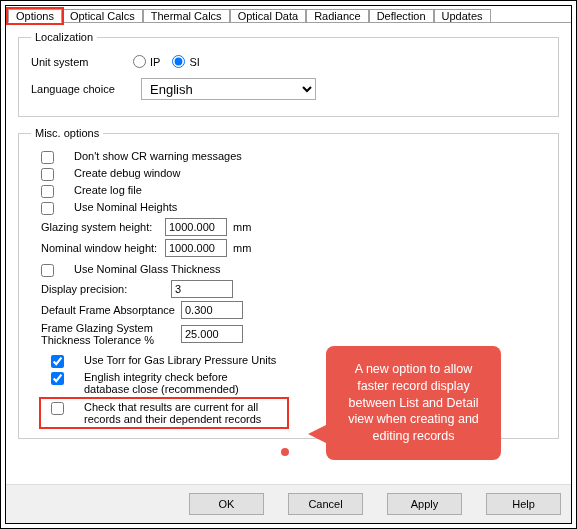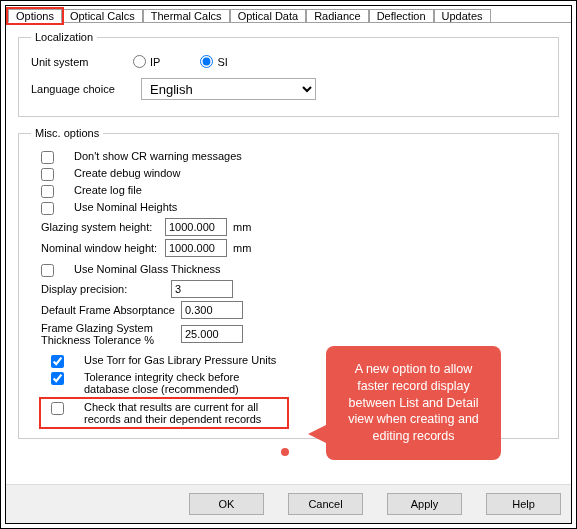--- a/index.html
+++ b/index.html
@@ -62,21 +62,21 @@
       font-size: 11px;
     }
     .row {
       display: flex;
       align-items: center;
       margin: 4px 0;
     }
     .label-col {
       width: 130px;
     }
-    .radio-group { display: flex; gap: 40px; margin-left: 10px; }
+    .radio-group { display: flex; gap: 12px; margin-left: 10px; }
     .radio-item { display: flex; align-items: center; gap: 4px; }
     input[type="radio"] { margin: 0; }
     select {
       width: 175px;
       height: 22px;
       border: 1px solid #adadad;
       background: #fff;
       font-size: 13px;
       padding-left: 4px;
     }
@@ -246,21 +246,21 @@
         <span class="num-label2" style="width:118px">Frame Glazing System Thickness Tolerance %</span>
         <input class="num" style="margin-left: 22px;" value="25.000">
       </div>
 
       <label class="check-row" style="margin-top:8px;padding-left:20px">
         <input type="checkbox" checked="" style="">
           <span class="check-label">Use Torr for Gas Library Pressure Units</span>
       </label>
       <label class="check-row" style="padding-left:20px">
         <input type="checkbox" checked="" style="">
-          <span class="check-label" style="max-width:180px">Tolerance integrity check before database close (recommended)</span>
+          <span class="check-label" style="max-width:180px">English integrity check before database close (recommended)</span>
       </label>
       <label class="check-row highlight-box" style="padding-left:20px;max-width:246px;margin-left:10px;margin-top:4px">
         <input type="checkbox" style="">
           <span class="check-label" style="max-width:210px">Check that results are current for all records and their dependent records</span>
       </label>
     </fieldset>
 
   </div>
 
   <div class="button-row">

